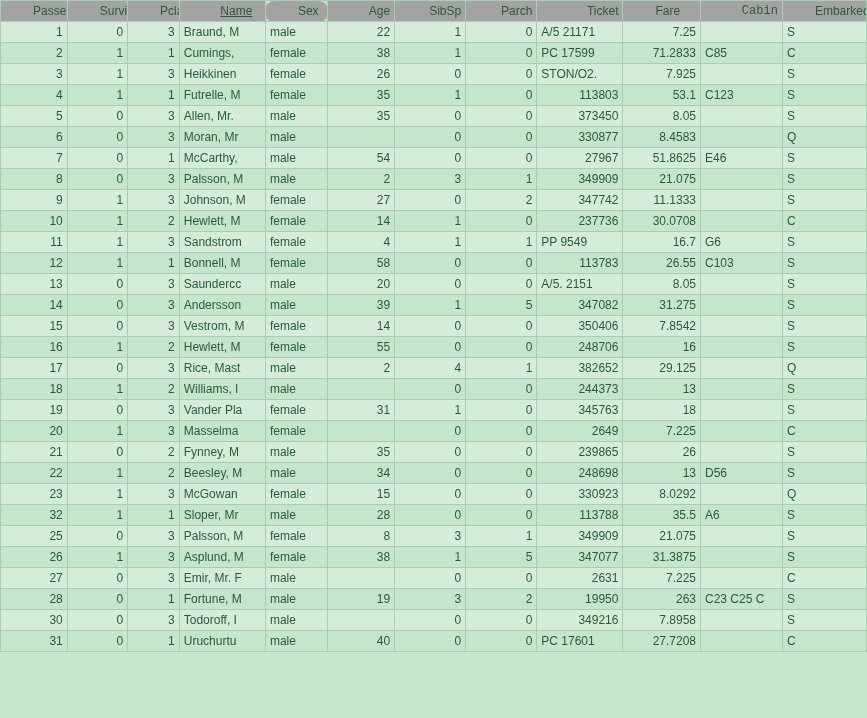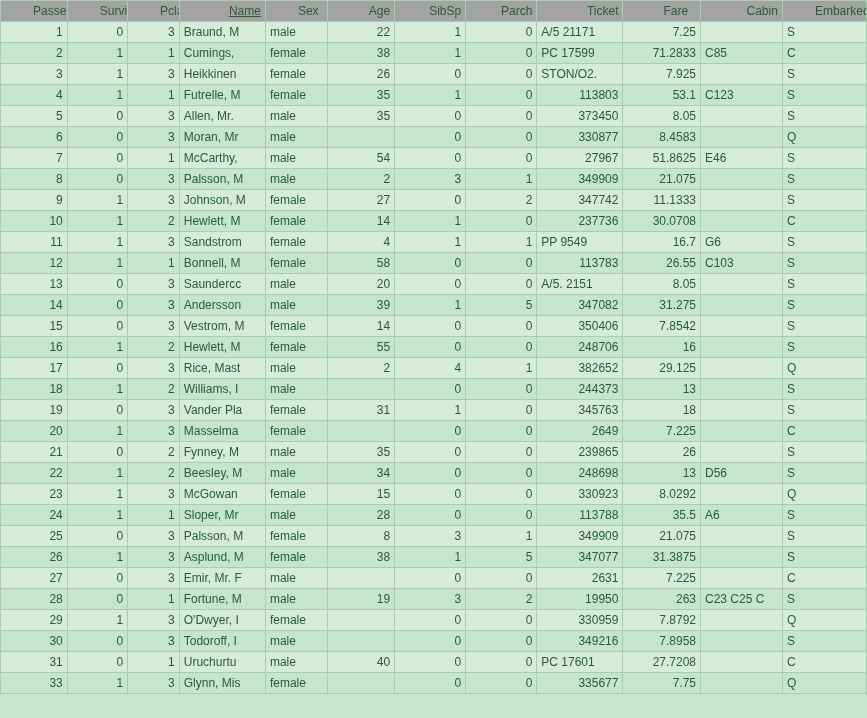--- a/index.html
+++ b/index.html
@@ -70,28 +70,28 @@
     <col class="c-tick">
       <col class="c-fare">
       <col class="c-cabin">
       <col class="c-emb">
   </colgroup>
   <thead>
     <tr id="hdr-row">
         <th style="text-align: right;">Passenger</th>
         <th style="text-align: right;">Survived</th>
         <th style="text-align: right;">Pclass</th>
-        <th style="text-align: right; text-decoration: underline;">Name</th>
-        <th style="text-align: left;">Sex</th>
+        <th style="text-align: center; text-decoration: underline;">Name</th>
+        <th style="text-align: left; border-radius: 9px;">Sex</th>
         <th style="text-align: right;">Age</th>
         <th style="text-align: right;">SibSp</th>
         <th style="text-align: right;">Parch</th>
         <th style="text-align: right;">Ticket</th>
-        <th style="text-align: center;">Fare</th>
-        <th style="text-align: right;">Cabin</th>
+        <th style="text-align: left;">Fare</th>
+        <th style="text-align: right; font-family: Liberation Mono, monospace;">Cabin</th>
         <th style="text-align: left;">Embarked</th>
       </tr>
   </thead>
   <tbody id="tbody">
       <tr>
         <td class="num">1</td>
         <td class="num">0</td>
         <td class="num">3</td>
         <td class="txt">Braund, M</td>
         <td class="txt">male</td>
@@ -405,21 +405,21 @@
         <td class="txt">female</td>
         <td class="num">15</td>
         <td class="num">0</td>
         <td class="num">0</td>
         <td class="num">330923</td>
         <td class="num">8.0292</td>
         <td class="txt"></td>
         <td class="txt">Q</td>
       </tr>
       <tr>
-        <td class="num">24</td>
+        <td class="num">32</td>
         <td class="num">1</td>
         <td class="num">1</td>
         <td class="txt">Sloper, Mr</td>
         <td class="txt">male</td>
         <td class="num">28</td>
         <td class="num">0</td>
         <td class="num">0</td>
         <td class="num">113788</td>
         <td class="num">35.5</td>
         <td class="txt">A6</td>
@@ -475,34 +475,20 @@
         <td class="txt">male</td>
         <td class="num">19</td>
         <td class="num">3</td>
         <td class="num">2</td>
         <td class="num">19950</td>
         <td class="num">263</td>
         <td class="txt">C23 C25 C</td>
         <td class="txt">S</td>
       </tr>
       <tr>
-        <td class="num">29</td>
-        <td class="num">1</td>
-        <td class="num">3</td>
-        <td class="txt">O'Dwyer, I</td>
-        <td class="txt">female</td>
-        <td class="num"></td>
-        <td class="num">0</td>
-        <td class="num">0</td>
-        <td class="num">330959</td>
-        <td class="num">7.8792</td>
-        <td class="txt"></td>
-        <td class="txt">Q</td>
-      </tr>
-      <tr>
         <td class="num">30</td>
         <td class="num">0</td>
         <td class="num">3</td>
         <td class="txt">Todoroff, I</td>
         <td class="txt">male</td>
         <td class="num"></td>
         <td class="num">0</td>
         <td class="num">0</td>
         <td class="num">349216</td>
         <td class="num">7.8958</td>
@@ -515,29 +501,15 @@
         <td class="num">1</td>
         <td class="txt">Uruchurtu</td>
         <td class="txt">male</td>
         <td class="num">40</td>
         <td class="num">0</td>
         <td class="num">0</td>
         <td class="txt">PC 17601</td>
         <td class="num">27.7208</td>
         <td class="txt"></td>
         <td class="txt">C</td>
-      </tr>
-      <tr>
-        <td class="num">33</td>
-        <td class="num">1</td>
-        <td class="num">3</td>
-        <td class="txt">Glynn, Mis</td>
-        <td class="txt">female</td>
-        <td class="num"></td>
-        <td class="num">0</td>
-        <td class="num">0</td>
-        <td class="num">335677</td>
-        <td class="num">7.75</td>
-        <td class="txt"></td>
-        <td class="txt">Q</td>
       </tr>
     </tbody>
 </table>
 
 </body></html>

